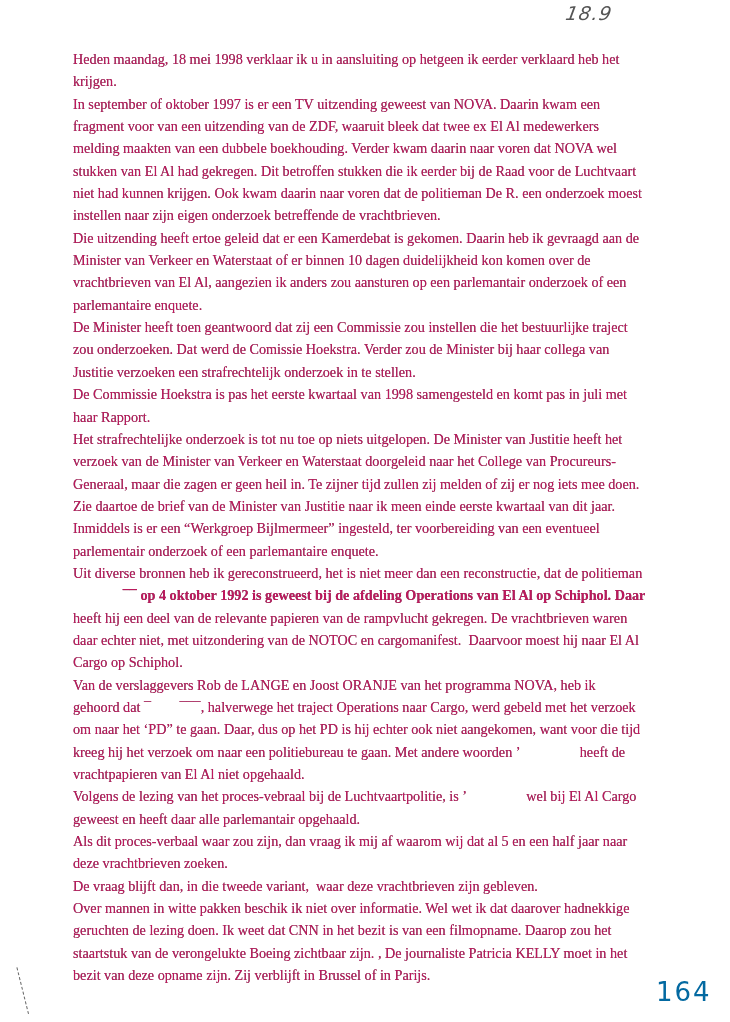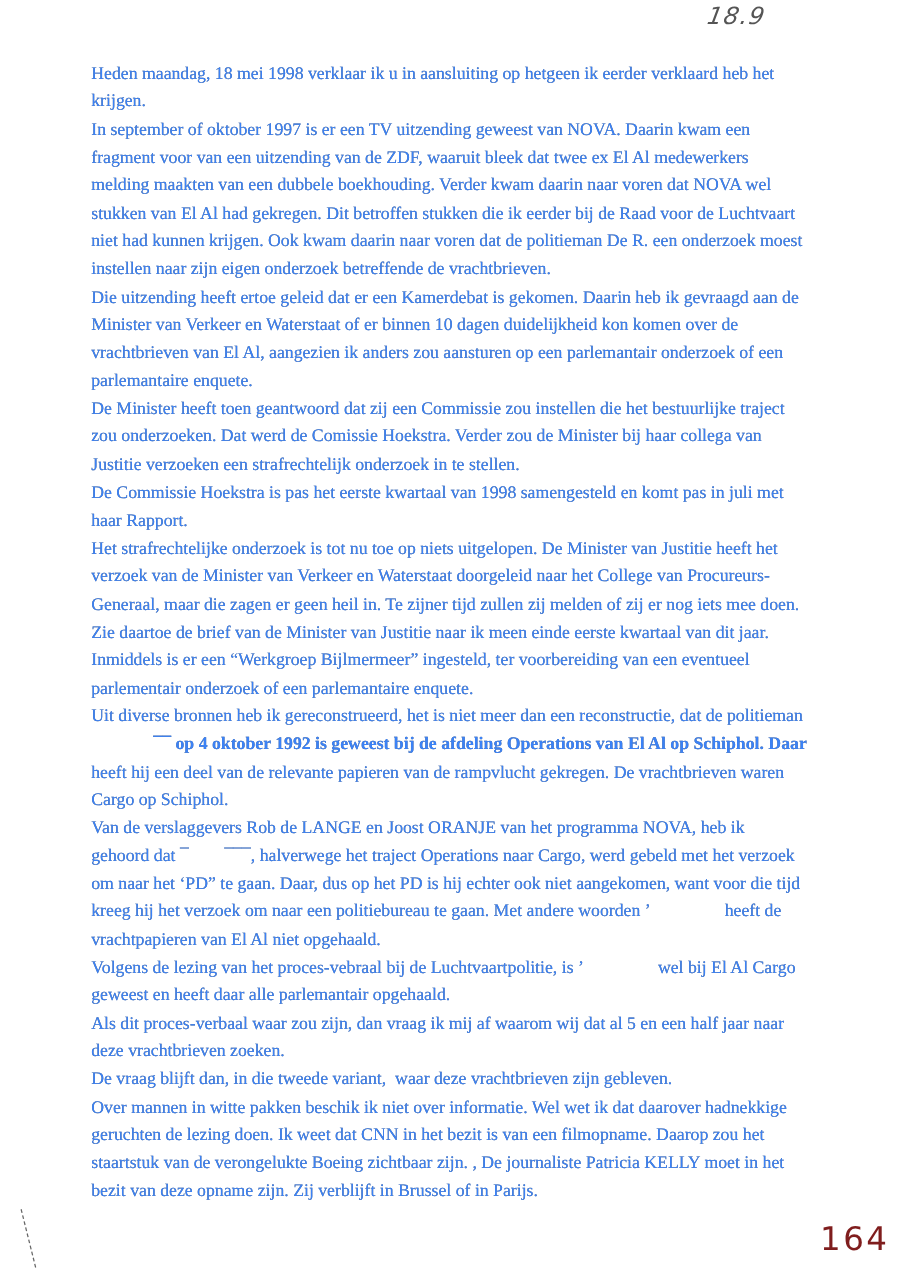--- a/index.html
+++ b/index.html
@@ -8,25 +8,25 @@
       font-family: "Liberation Serif", "DejaVu Serif", serif; color: #222;
     }
     .page { position: absolute; left: 0; top: 0; width: 730px; height: 1022px; }
     .hw-top {
       position: absolute; left: 566px; top: 2px; font-family: "DejaVu Sans", sans-serif;
       font-style: italic; font-size: 19px; color: #555; letter-spacing: 1px; transform: skewX(-10deg);
     }
     .body-text { position: absolute; left: 73px; top: 48px; width: 620px; }
     .line {
       height: 22.35px; line-height: 22.35px; font-size: 14.2px; white-space: nowrap;
-      color: #3b82f6; text-shadow: 0 0 0.3px #666;
+      color: #be185d; text-shadow: 0 0 0.3px #666;
     }
     .hw-bottom {
       position: absolute; left: 656px; top: 977px; font-family: "DejaVu Sans", sans-serif;
-      font-size: 26px; color: #7f1d1d; letter-spacing: 2px;
+      font-size: 26px; color: #0369a1; letter-spacing: 2px;
     }
     .margin-mark {
       position: absolute; left: 22px; top: 965px; width: 14px; height: 48px;
       border-left: 1px dashed #666; transform: rotate(-14deg);
     }
   </style>
 </head>
 <body>
 
 <div class="page">
@@ -52,20 +52,21 @@
     <div class="line">haar Rapport.</div>
     <div class="line">Het strafrechtelijke onderzoek is tot nu toe op niets uitgelopen. De Minister van Justitie heeft het</div>
     <div class="line">verzoek van de Minister van Verkeer en Waterstaat doorgeleid naar het College van Procureurs-</div>
     <div class="line">Generaal, maar die zagen er geen heil in. Te zijner tijd zullen zij melden of zij er nog iets mee doen.</div>
     <div class="line">Zie daartoe de brief van de Minister van Justitie naar ik meen einde eerste kwartaal van dit jaar.</div>
     <div class="line">Inmiddels is er een “Werkgroep Bijlmermeer” ingesteld, ter voorbereiding van een eventueel</div>
     <div class="line">parlementair onderzoek of een parlemantaire enquete.</div>
     <div class="line">Uit diverse bronnen heb ik gereconstrueerd, het is niet meer dan een reconstructie, dat de politieman</div>
     <div class="line" style="white-space:pre;font-weight:bold;">              ¯¯ op 4 oktober 1992 is geweest bij de afdeling Operations van El Al op Schiphol. Daar</div>
     <div class="line">heeft hij een deel van de relevante papieren van de rampvlucht gekregen. De vrachtbrieven waren</div>
+    <div class="line" style="white-space:pre;">daar echter niet, met uitzondering van de NOTOC en cargomanifest.  Daarvoor moest hij naar El Al</div>
     <div class="line">Cargo op Schiphol.</div>
     <div class="line">Van de verslaggevers Rob de LANGE en Joost ORANJE van het programma NOVA, heb ik</div>
     <div class="line" style="white-space:pre;">gehoord dat ¯        ¯¯¯, halverwege het traject Operations naar Cargo, werd gebeld met het verzoek</div>
     <div class="line">om naar het ‘PD” te gaan. Daar, dus op het PD is hij echter ook niet aangekomen, want voor die tijd</div>
     <div class="line" style="white-space:pre;">kreeg hij het verzoek om naar een politiebureau te gaan. Met andere woorden ’                 heeft de</div>
     <div class="line">vrachtpapieren van El Al niet opgehaald.</div>
     <div class="line" style="white-space:pre;font-family:Liberation Serif, serif;">Volgens de lezing van het proces-vebraal bij de Luchtvaartpolitie, is ’                 wel bij El Al Cargo</div>
     <div class="line">geweest en heeft daar alle parlemantair opgehaald.</div>
     <div class="line">Als dit proces-verbaal waar zou zijn, dan vraag ik mij af waarom wij dat al 5 en een half jaar naar</div>
     <div class="line">deze vrachtbrieven zoeken.</div>

